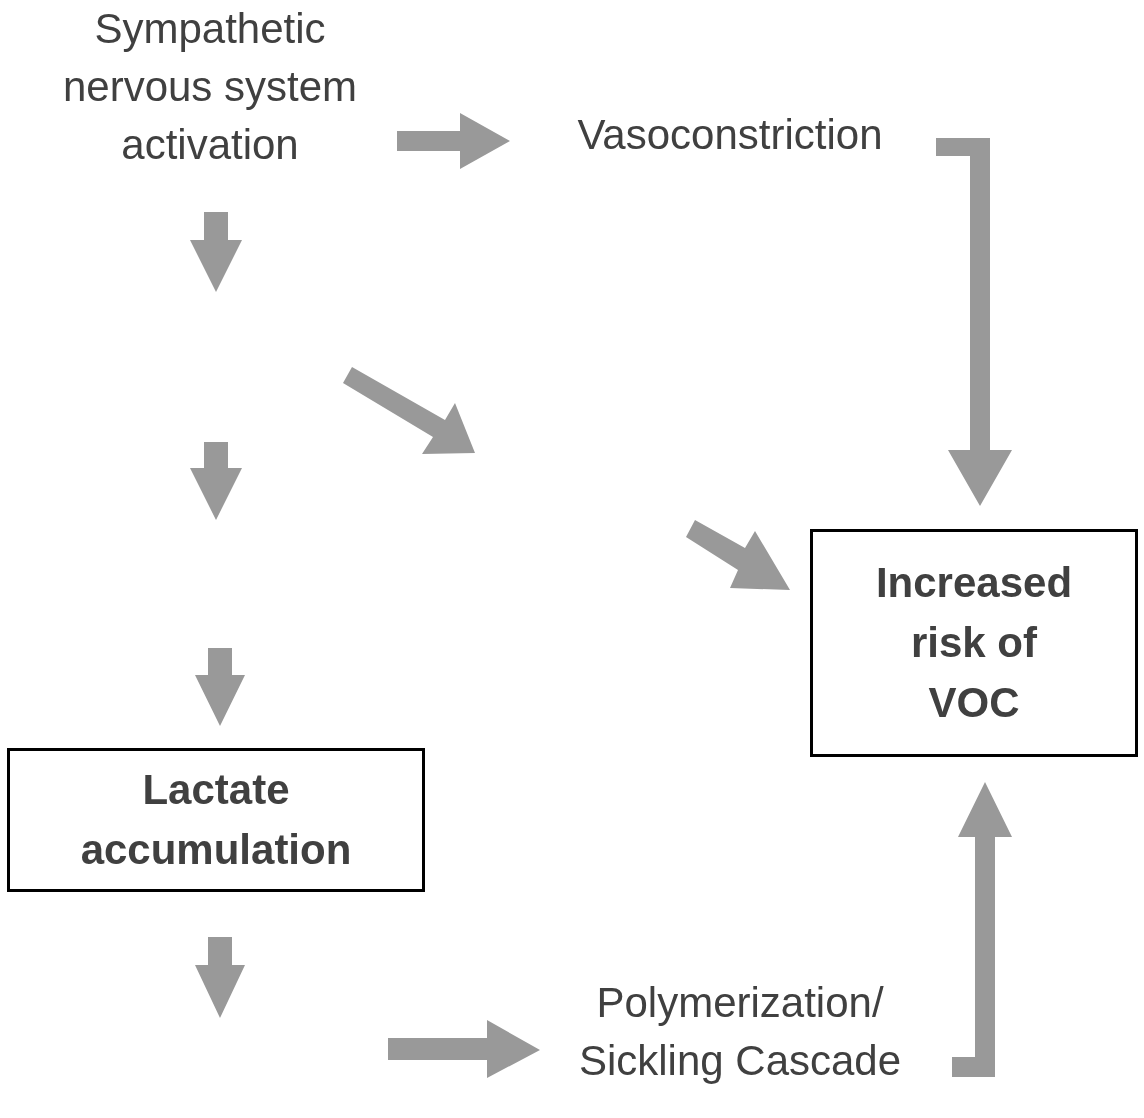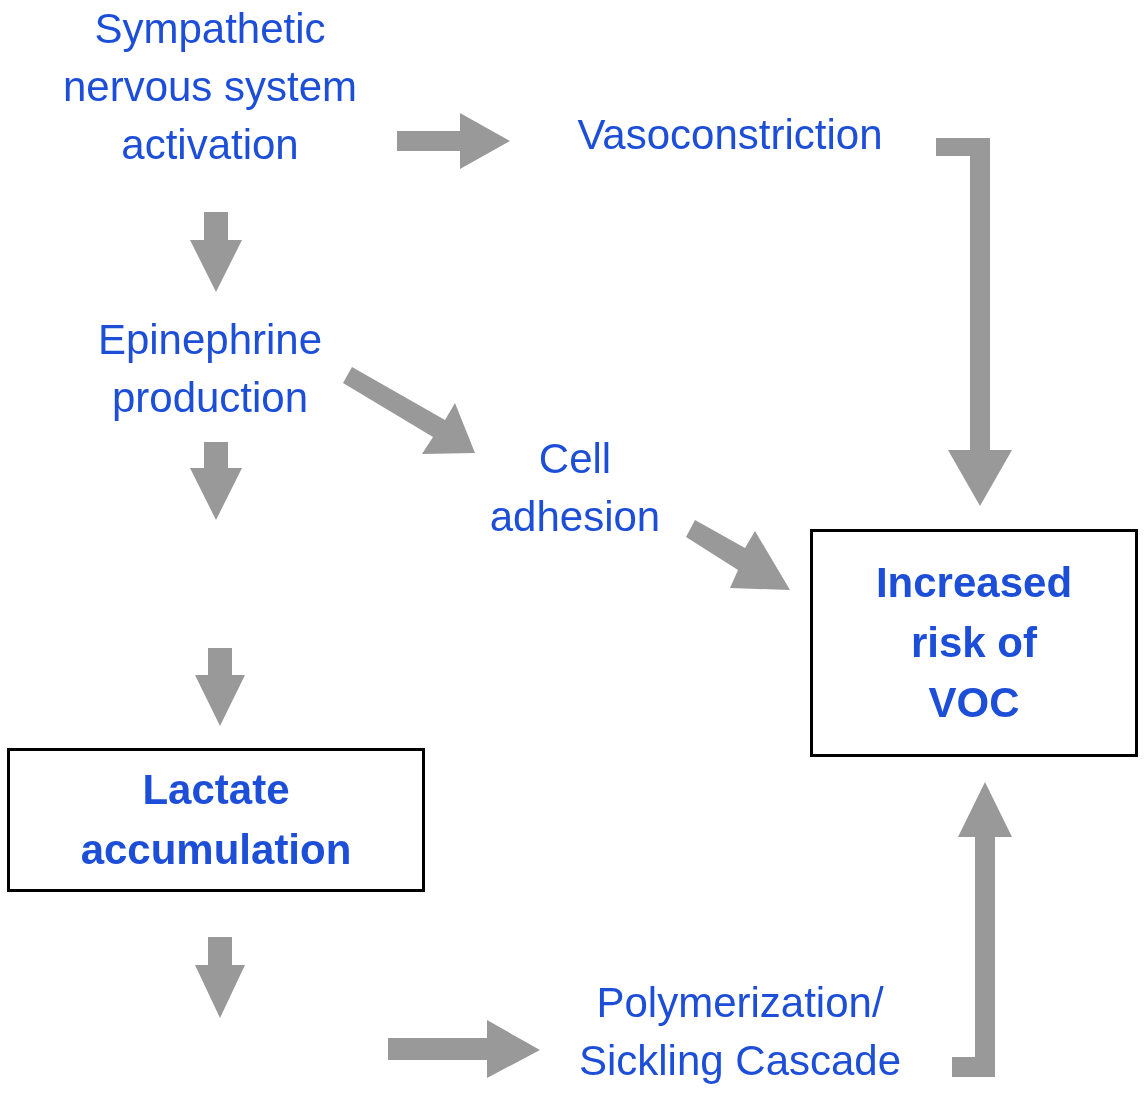--- a/index.html
+++ b/index.html
@@ -1,17 +1,17 @@
 <!DOCTYPE html>
 <html><head>
   <meta charset="utf-8">
   <style>
     html, body { margin:0; padding:0; background:#ffffff; }
     #canvas { position:relative; width:1144px; height:1118px; overflow:hidden; background:#fff;
-      font-family:"Liberation Sans", sans-serif; color:#1d4ed8; }
+      font-family:"Liberation Sans", sans-serif; color:#404040; }
     .node { position:absolute; text-align:center; font-size:42px; line-height:58px; white-space:pre-line; }
     .box { position:absolute; border:3px solid #000; box-sizing:border-box; display:flex; align-items:center; justify-content:center; text-align:center; font-weight:bold; font-size:42px; line-height:60px; white-space:pre-line;margin-top:8px; }
     svg.arrows { position:absolute; left:0; top:0; }
   </style>
 </head>
 <body>
 
 <div id="canvas">
   <svg class="arrows" width="1144" height="1118">
     <g fill="#999999" id="arrow-group">
@@ -35,24 +35,20 @@
       <polygon points="388,1038 487,1038 487,1020 540,1050 487,1078 487,1060 388,1060"></polygon>
 
       <polygon points="952,1077 995,1077 995,837 1012,837 985,782 958,837 975,837 975,1057 952,1057"></polygon>
     </g>
   </svg>
 
   <div class="node" style="left:20px; top:0px; width:380px;">Sympathetic
 nervous system
 activation</div>
   <div class="node" style="left:530px; top:106px; width:400px;">Vasoconstriction</div>
-  <div class="node" style="left:30px; top:311px; width:360px;">Epinephrine
-production</div>
-  <div class="node" style="left:470px; top:430px; width:210px;">Cell
-adhesion</div>
   <div class="box" style="left:7px; top:740px; width:418px; height:144px;">Lactate
 accumulation</div>
   <div class="box" style="left:810px; top:521px; width:328px; height:228px;">Increased
 risk of
 VOC</div>
   <div class="node" style="left:530px; top:974px; width:420px;">Polymerization/
 Sickling Cascade</div>
 </div>
 
 </body></html>

